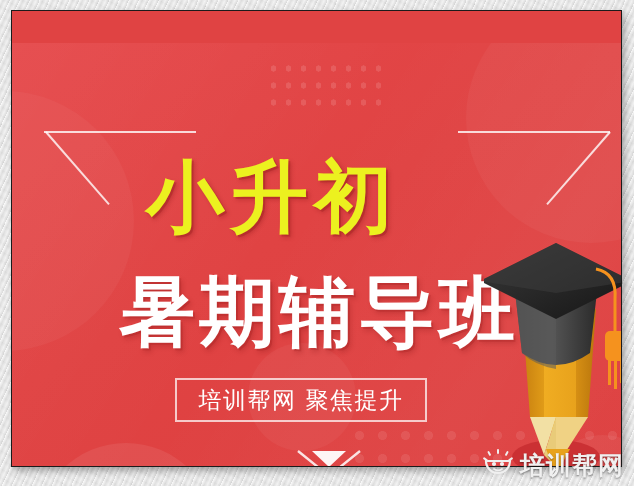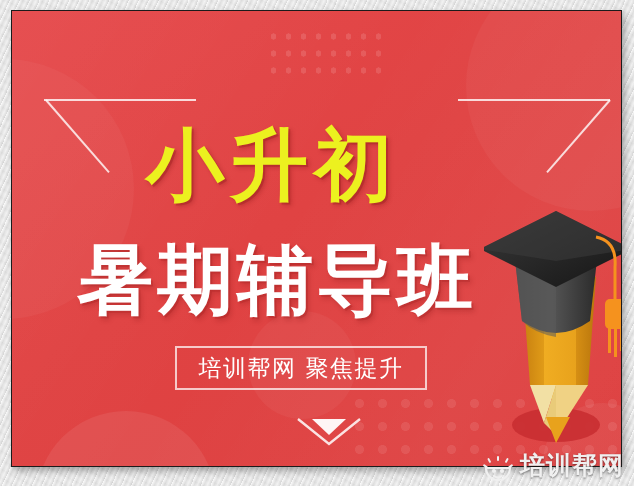--- a/index.html
+++ b/index.html
@@ -39,20 +39,21 @@
     overflow: hidden;
   }
 
   
   #poster {
     position: absolute;
     inset: 0;
     background:
       linear-gradient(150deg, #e5484a 0%, #e04343 45%, #dd3f3f 100%);
     overflow: hidden;
+    margin-top: 32px;
   }
 
   
   .sheen {
     position: absolute;
     left: -10%;
     top: -20%;
     width: 120%;
     height: 140%;
     background: linear-gradient(122deg, rgba(255,255,255,.055) 0%, rgba(255,255,255,.0) 46%, rgba(255,255,255,.045) 72%, rgba(255,255,255,0) 100%);
@@ -155,20 +156,21 @@
     font-family: "DejaVu Sans", "Liberation Sans", sans-serif;
     font-size: 76px;
     line-height: 82px;
     font-weight: bold;
     letter-spacing: 4px;
     color: #ffffff;
     text-shadow:
        2px 2px 0 rgba(150,25,25,.22),
        3px 4px 5px rgba(120,15,15,.22);
     white-space: nowrap;
+    padding-left: 42px;
   }
 
   
   #tagline-box {
     position: absolute;
     left: 163px;
     top: 335px;
     width: 252px;
     height: 44px;
     border: 2px solid rgba(255,255,255,.72);
@@ -202,21 +204,21 @@
     width: 152px;
     height: 248px;
   }
 
   
   #watermark {
     position: absolute;
     right: 4px;
     bottom: 1px;
     display: flex;
-    align-items: flex-end;
+    align-items: flex-start;
     gap: 7px;
     padding: 3px 6px 3px 8px;
   }
   #watermark-text {
     font-family: "DejaVu Sans", "Liberation Sans", sans-serif;
     font-size: 25px;
     font-weight: bold;
     color: #f0f0f0;
     letter-spacing: 1px;
     text-shadow: 0 1px 2px rgba(0,0,0,.45);

